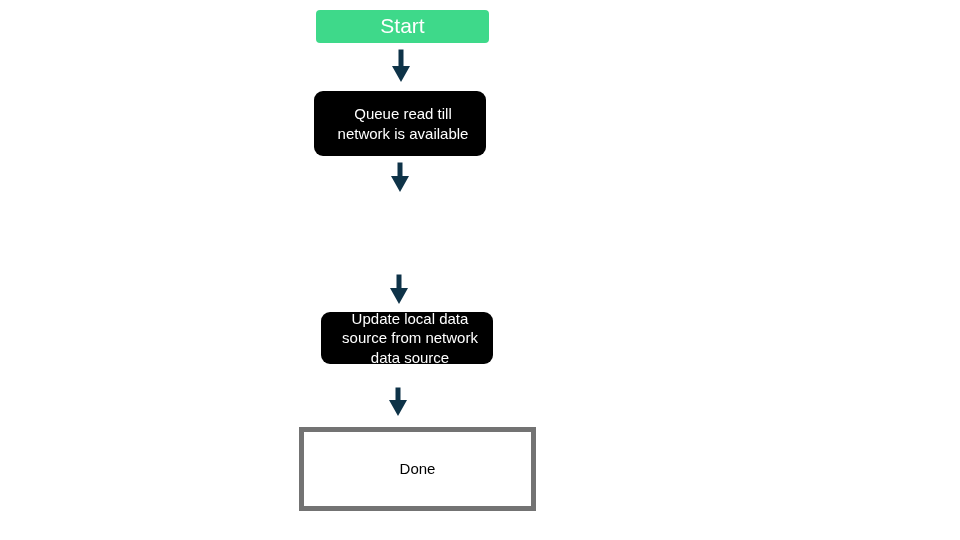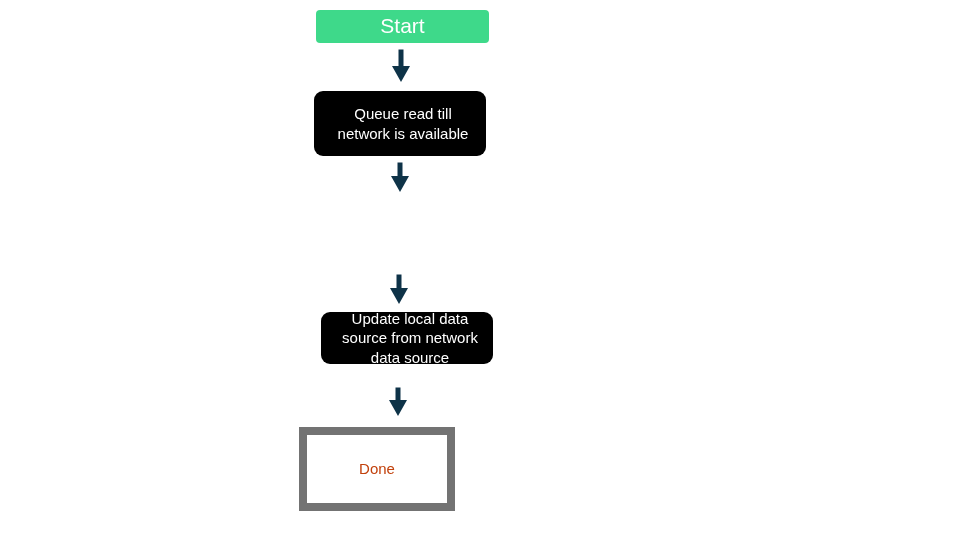--- a/index.html
+++ b/index.html
@@ -63,25 +63,25 @@
   .node-update {
     left: 313px;
     top: 312px;
     width: 172px;
     height: 52px;
     margin-left: 8px;
   }
   .node-done {
     left: 299px;
     top: 427px;
-    width: 156px;
+    width: 237px;
     height: 84px;
     background: #ffffff;
-    border: 8px solid #737373;
-    color: #c2410c;
+    border: 5px solid #737373;
+    color: #000000;
     border-radius: 0;
     font-size: 15px;
   }
   .arrow {
     position: absolute;
     pointer-events: none;
   }
 </style>
 </head>
 <body>

